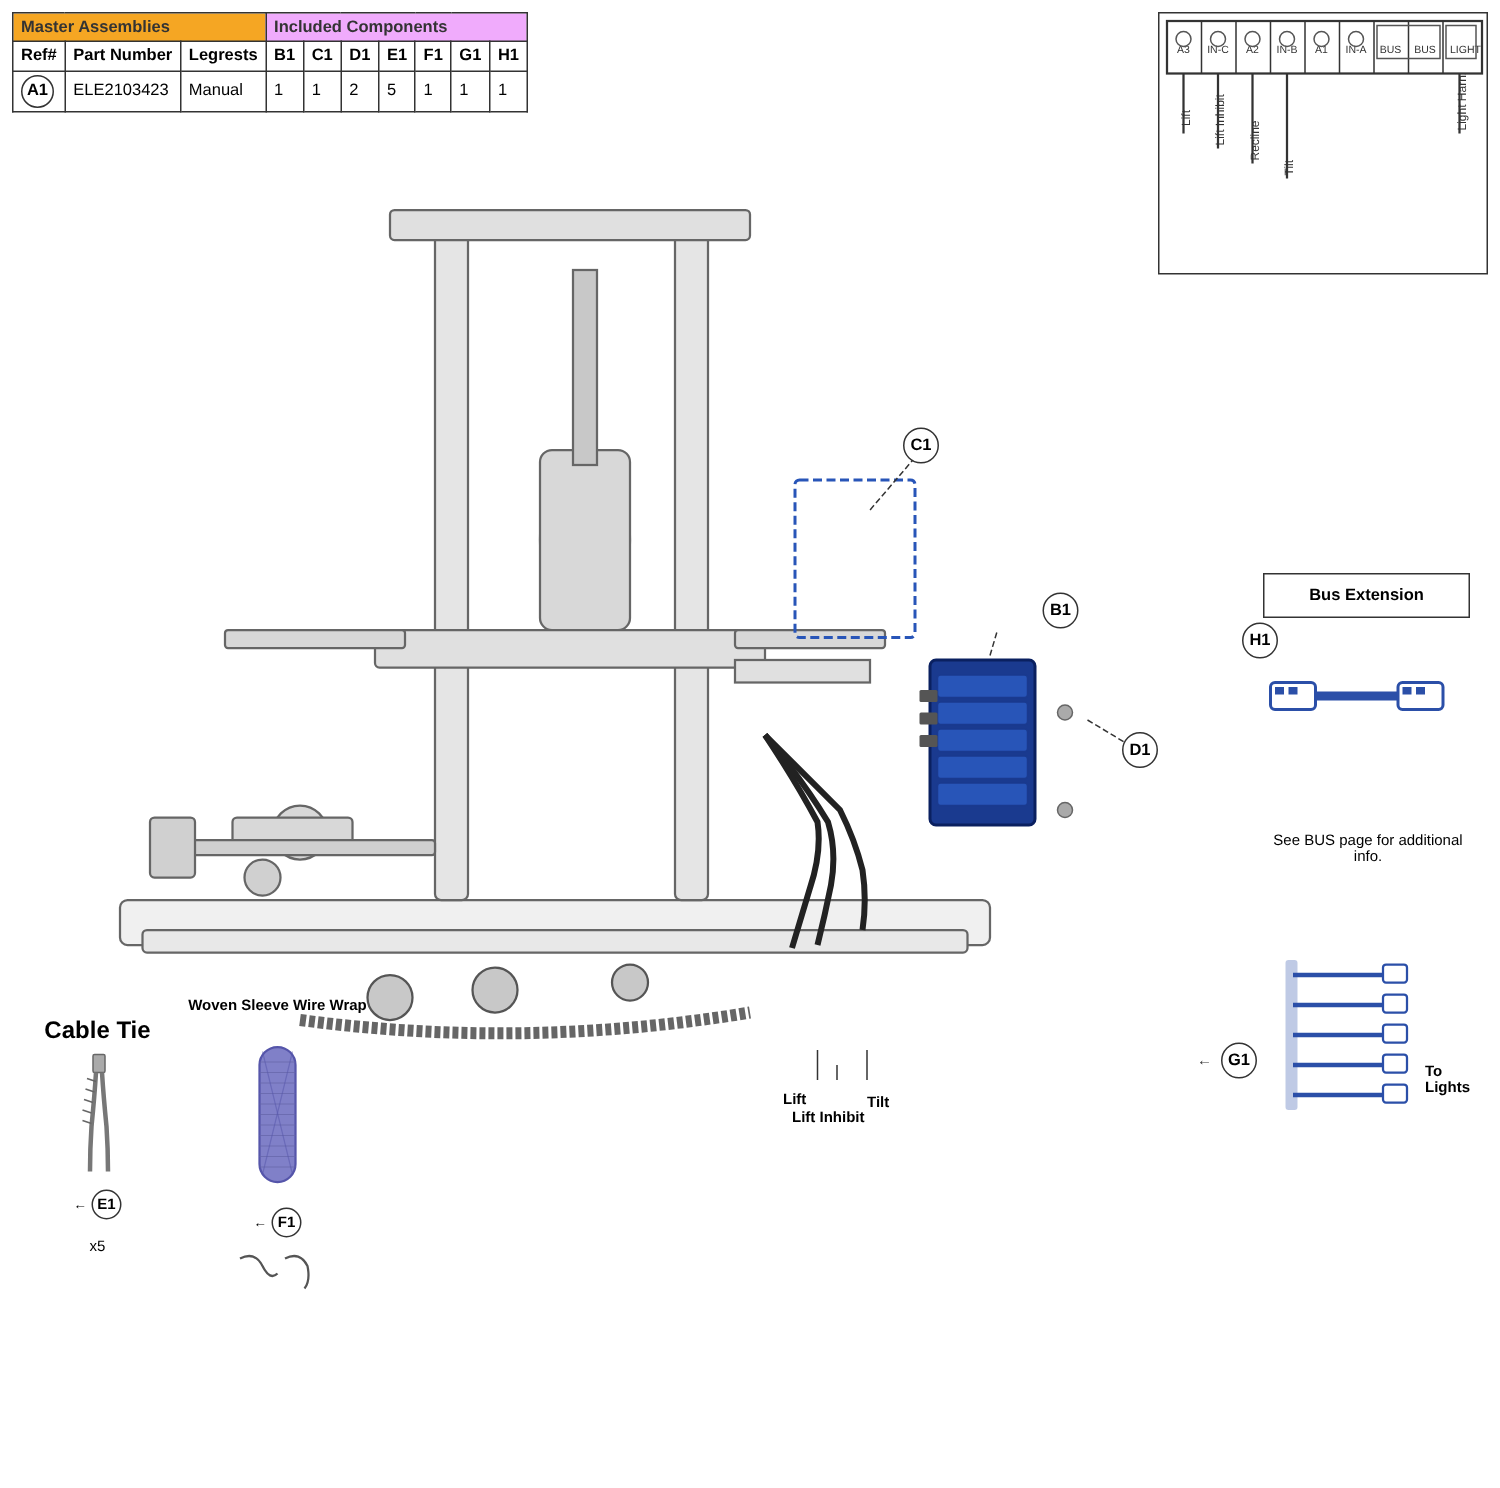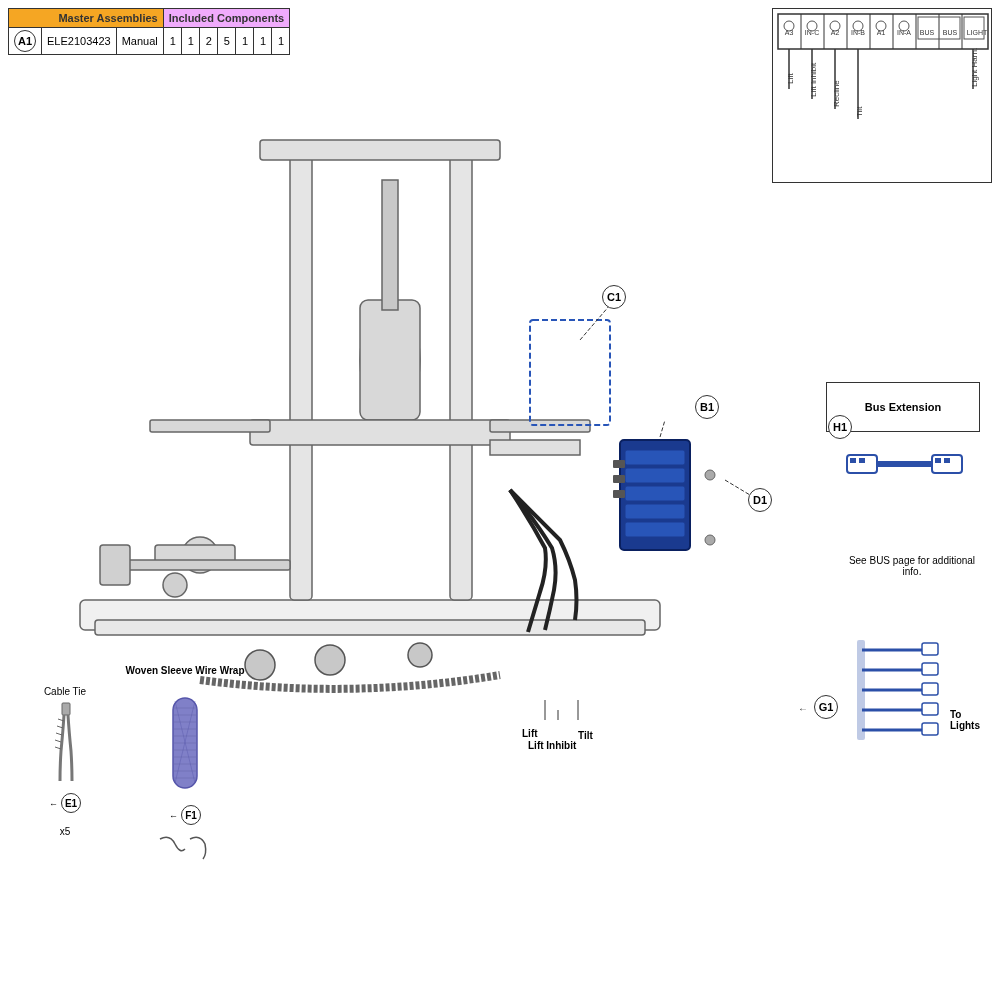--- a/index.html
+++ b/index.html
@@ -17,21 +17,21 @@
     .parts-table {
       position: absolute;
       top: 8px;
       left: 8px;
       border-collapse: collapse;
       font-size: 11px;
     }
     .parts-table th, .parts-table td {
       border: 1px solid #333;
       padding: 2px 5px;
-      text-align: right;
+      text-align: left;
       line-height: 1.3;
     }
     .header-master {
       background: #f5a623;
       color: #333;
       font-weight: bold;
     }
     .header-included {
       background: #f0abfc;
       color: #333;
@@ -68,26 +68,26 @@
       font-weight: bold;
       background: #fff;
     }
 
     
     .bus-ext-box {
       position: absolute;
       top: 382px;
       right: 20px;
       border: 1.5px solid #333;
-      padding: 18px 8px;
+      padding: 8px 8px;
       font-size: 11px;
       font-weight: bold;
       text-align: center;
       background: #fff;
-      width: 154px;
+      width: 138px;
     }
 
     
     .connector-box {
       position: absolute;
       top: 8px;
       right: 8px;
       border: 1.5px solid #333;
       width: 220px;
       background: #fff;
@@ -104,20 +104,32 @@
     }
   </style>
 </head>
 <body>
 
 <table class="parts-table">
   <thead>
     <tr>
       <th colspan="3" class="header-master">Master Assemblies</th>
       <th colspan="7" class="header-included">Included Components</th>
+    </tr>
+    <tr class="header-row">
+      <th>Ref#</th>
+      <th>Part Number</th>
+      <th>Legrests</th>
+      <th>B1</th>
+      <th>C1</th>
+      <th>D1</th>
+      <th>E1</th>
+      <th>F1</th>
+      <th>G1</th>
+      <th>H1</th>
     </tr>
   </thead>
   <tbody>
     <tr class="data-row">
       <td>
         <span class="ref-circle">A1</span>
       </td>
       <td>ELE2103423</td>
       <td>Manual</td>
       <td>1</td>
@@ -316,21 +328,21 @@
 
 <div style="position:absolute; top:488px; left:748px;">
   <div class="callout-circle">D1</div>
 </div>
 
 <div style="position:absolute; top:728px; left:522px; font-size:10px; font-weight:bold; text-align:center;">Lift</div>
 <div style="position:absolute; top:740px; left:528px; font-size:10px; font-weight:bold; text-align:center;">Lift Inhibit</div>
 <div style="position:absolute; top:730px; left:578px; font-size:10px; font-weight:bold; text-align:center;">Tilt</div>
 
 <div style="position:absolute; bottom:155px; left:25px; text-align:center; width:80px;">
-  <div style="font-size:10px; font-weight:normal; margin-bottom:4px;">Cable Tie</div>
+  <div style="font-size:16px; font-weight:bold; margin-bottom:4px;">Cable Tie</div>
   <svg width="35" height="90" style="margin:0 auto; display:block;">
 
     <rect x="14" y="2" width="8" height="12" rx="1" fill="#aaa" stroke="#666"></rect>
     <path d="M 16 14 Q 15 30 13 50 Q 12 65 12 80" stroke="#777" stroke-width="3" fill="none"></path>
     <path d="M 20 14 Q 21 30 23 50 Q 24 65 24 80" stroke="#777" stroke-width="3" fill="none"></path>
 
     <line x1="16" y1="20" x2="10" y2="18" stroke="#666" stroke-width="1"></line>
     <line x1="15" y1="27" x2="9" y2="25" stroke="#666" stroke-width="1"></line>
     <line x1="14" y1="34" x2="8" y2="32" stroke="#666" stroke-width="1"></line>
     <line x1="13" y1="41" x2="7" y2="39" stroke="#666" stroke-width="1"></line>

